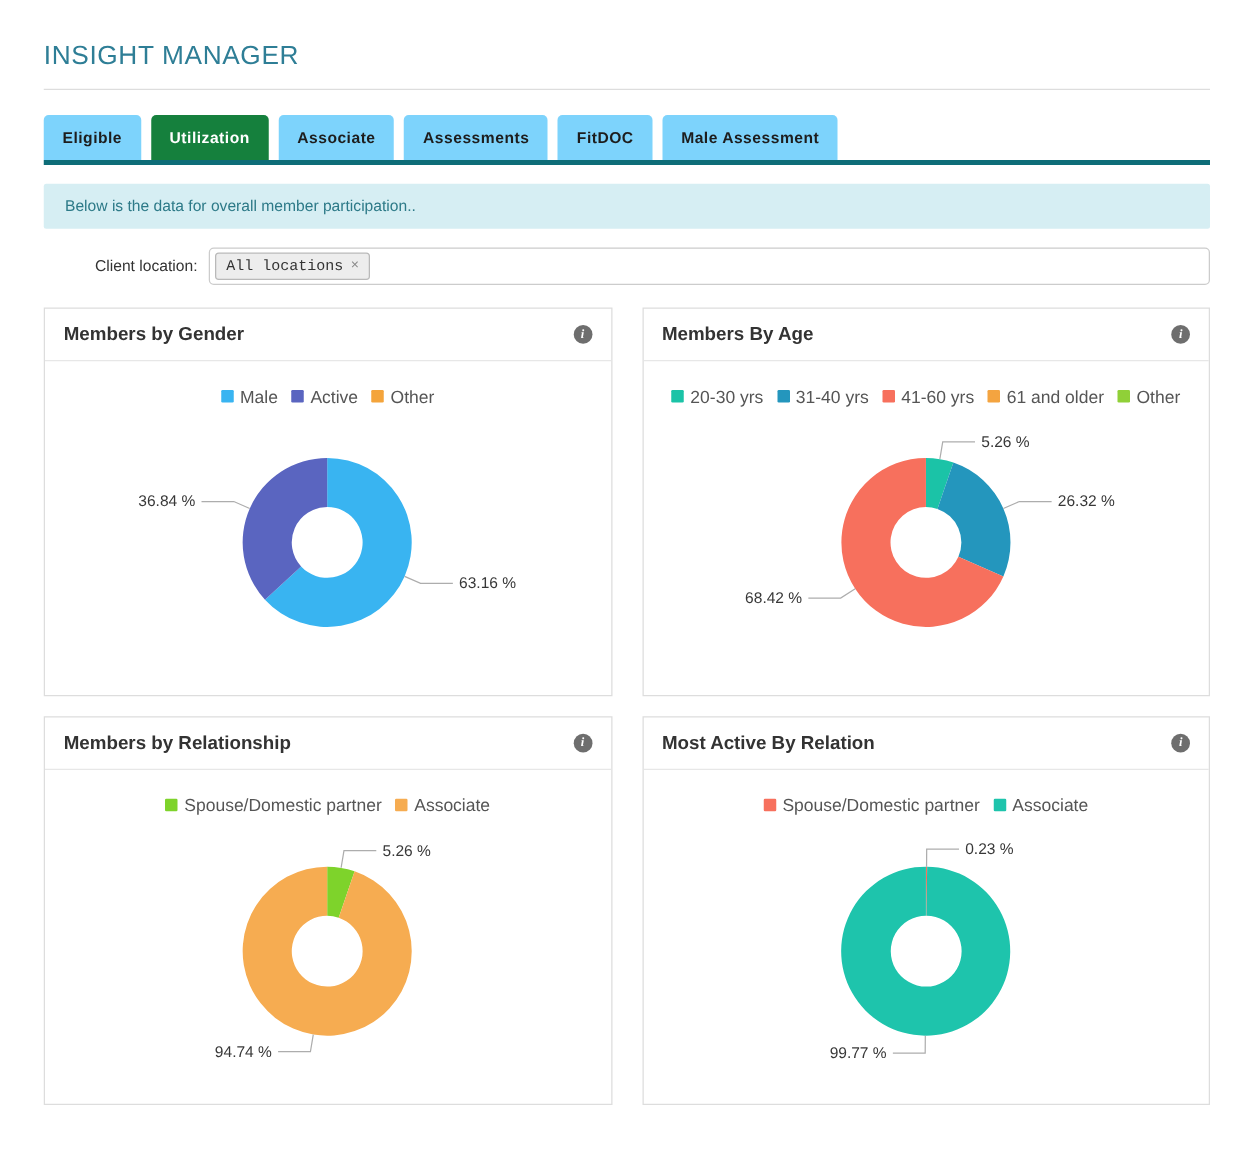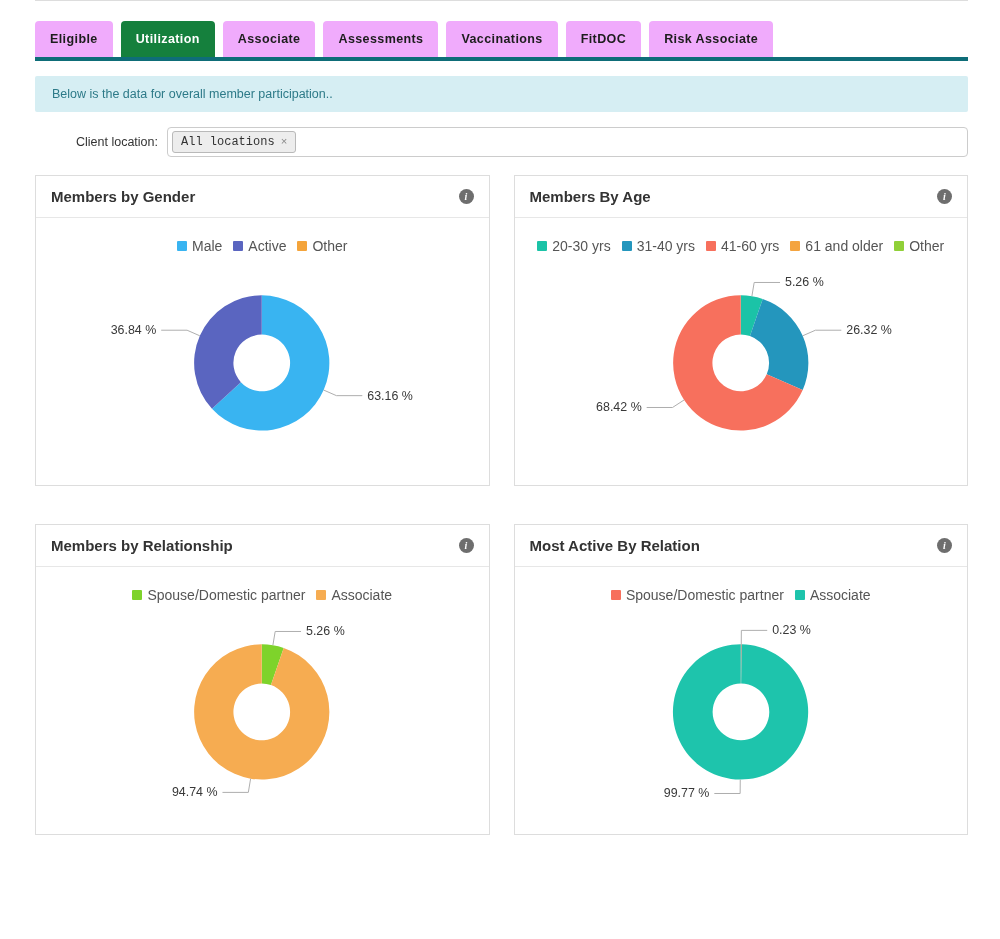--- a/index.html
+++ b/index.html
@@ -1,60 +1,60 @@
 <!DOCTYPE html>
 <html><head>
 <meta charset="utf-8">
 <style>
   html,body{margin:0;padding:0;background:#fff;}
   body{width:1000px;height:939px;font-family:"Liberation Sans",sans-serif;-webkit-font-smoothing:antialiased;}
   .page{padding:0 32px 0 35px;}
   .page-title{margin:33px 0 14px;font-size:21px;font-weight:400;letter-spacing:.5px;color:#2e7e96;}
   .title-rule{border:0;border-top:1px solid #ddd;margin:0 0 20px;}
   .tabs{display:flex;border-bottom:4px solid #0e6d78;}
-  .tab{background:#f0abfc;color:#1d1d1d;font-size:12.5px;font-weight:bold;letter-spacing:.4px;
+  .tab{background:#7dd3fc;color:#1d1d1d;font-size:12.5px;font-weight:bold;letter-spacing:.4px;
        padding:11px 15px;margin-right:8px;border-radius:4px 4px 0 0;cursor:pointer;white-space:nowrap;}
   .tab.active{background:#15803d;color:#fff;}
   .banner{margin-top:15px;background:#d6eef3;color:#2d7a88;font-size:12.5px;padding:11px 17px;border-radius:2px;}
   .filter-row{display:flex;align-items:center;margin-top:15px;}
   .filter-label{font-size:12.5px;color:#333;margin-right:9px;white-space:nowrap;margin-left:41px;}
   .select{flex:1;border:1px solid #ccc;border-radius:4px;min-height:30px;display:flex;align-items:center;
           padding:2px 4px;box-sizing:border-box;background:#fff;cursor:pointer;}
   .tag{background:#ededed;border:1px solid #b9b9b9;border-radius:3px;font-size:12px;color:#333;
        padding:3px 8px;display:inline-flex;align-items:center;gap:6px;font-family:Liberation Mono, monospace;}
   .tag-x{color:#888;font-size:11px;cursor:pointer;line-height:1;}
-  .grid{display:grid;grid-template-columns:1fr 1fr;gap:38px 24px;margin-top:18px;}
+  .grid{display:grid;grid-template-columns:1fr 1fr;gap:16px 24px;margin-top:18px;}
   .card{border:1px solid #ddd;background:#fff;}
   .card-header{display:flex;justify-content:space-between;align-items:center;padding:12px 15px;
                border-bottom:1px solid #e7e7e7;}
   .card-title{margin:0;font-size:15px;font-weight:bold;color:#333;}
   .info-icon{width:15px;height:15px;border-radius:50%;background:#6e6e6e;color:#fff;
              font:italic bold 10px "Liberation Serif",serif;display:flex;align-items:center;
              justify-content:center;flex:0 0 auto;cursor:pointer;}
   .canvas{position:relative;height:267px;}
   .legend{position:absolute;top:20px;left:0;right:0;display:flex;justify-content:center;
           gap:11px;font-size:14px;color:#555;}
   .legend-item{display:flex;align-items:center;gap:5px;cursor:pointer;white-space:nowrap;}
   .swatch{width:10px;height:10px;border-radius:1px;display:inline-block;}
   .canvas svg{display:block;width:100%;height:267px;}
   .callout-text{font-size:12.5px;fill:#383838;font-family:"Liberation Sans",sans-serif;}
 </style>
 </head>
 <body>
 
 <div class="page">
+  <h1 class="page-title">INSIGHT MANAGER</h1>
   <hr class="title-rule">
   <div class="tabs" id="tabs">
       <div class="tab">Eligible</div>
       <div class="tab active">Utilization</div>
       <div class="tab">Associate</div>
       <div class="tab">Assessments</div>
-      <div class="tab">Vaccinations</div>
       <div class="tab">FitDOC</div>
-      <div class="tab">Risk Associate</div>
+      <div class="tab">Male Assessment</div>
     </div>
   <div class="banner">
     <span>Below is the data for overall member participation..</span>
   </div>
   <div class="filter-row">
     <span class="filter-label">Client location:</span>
     <div class="select">
       <span class="tag">
         <span>All locations</span>
         <span class="tag-x">×</span>

